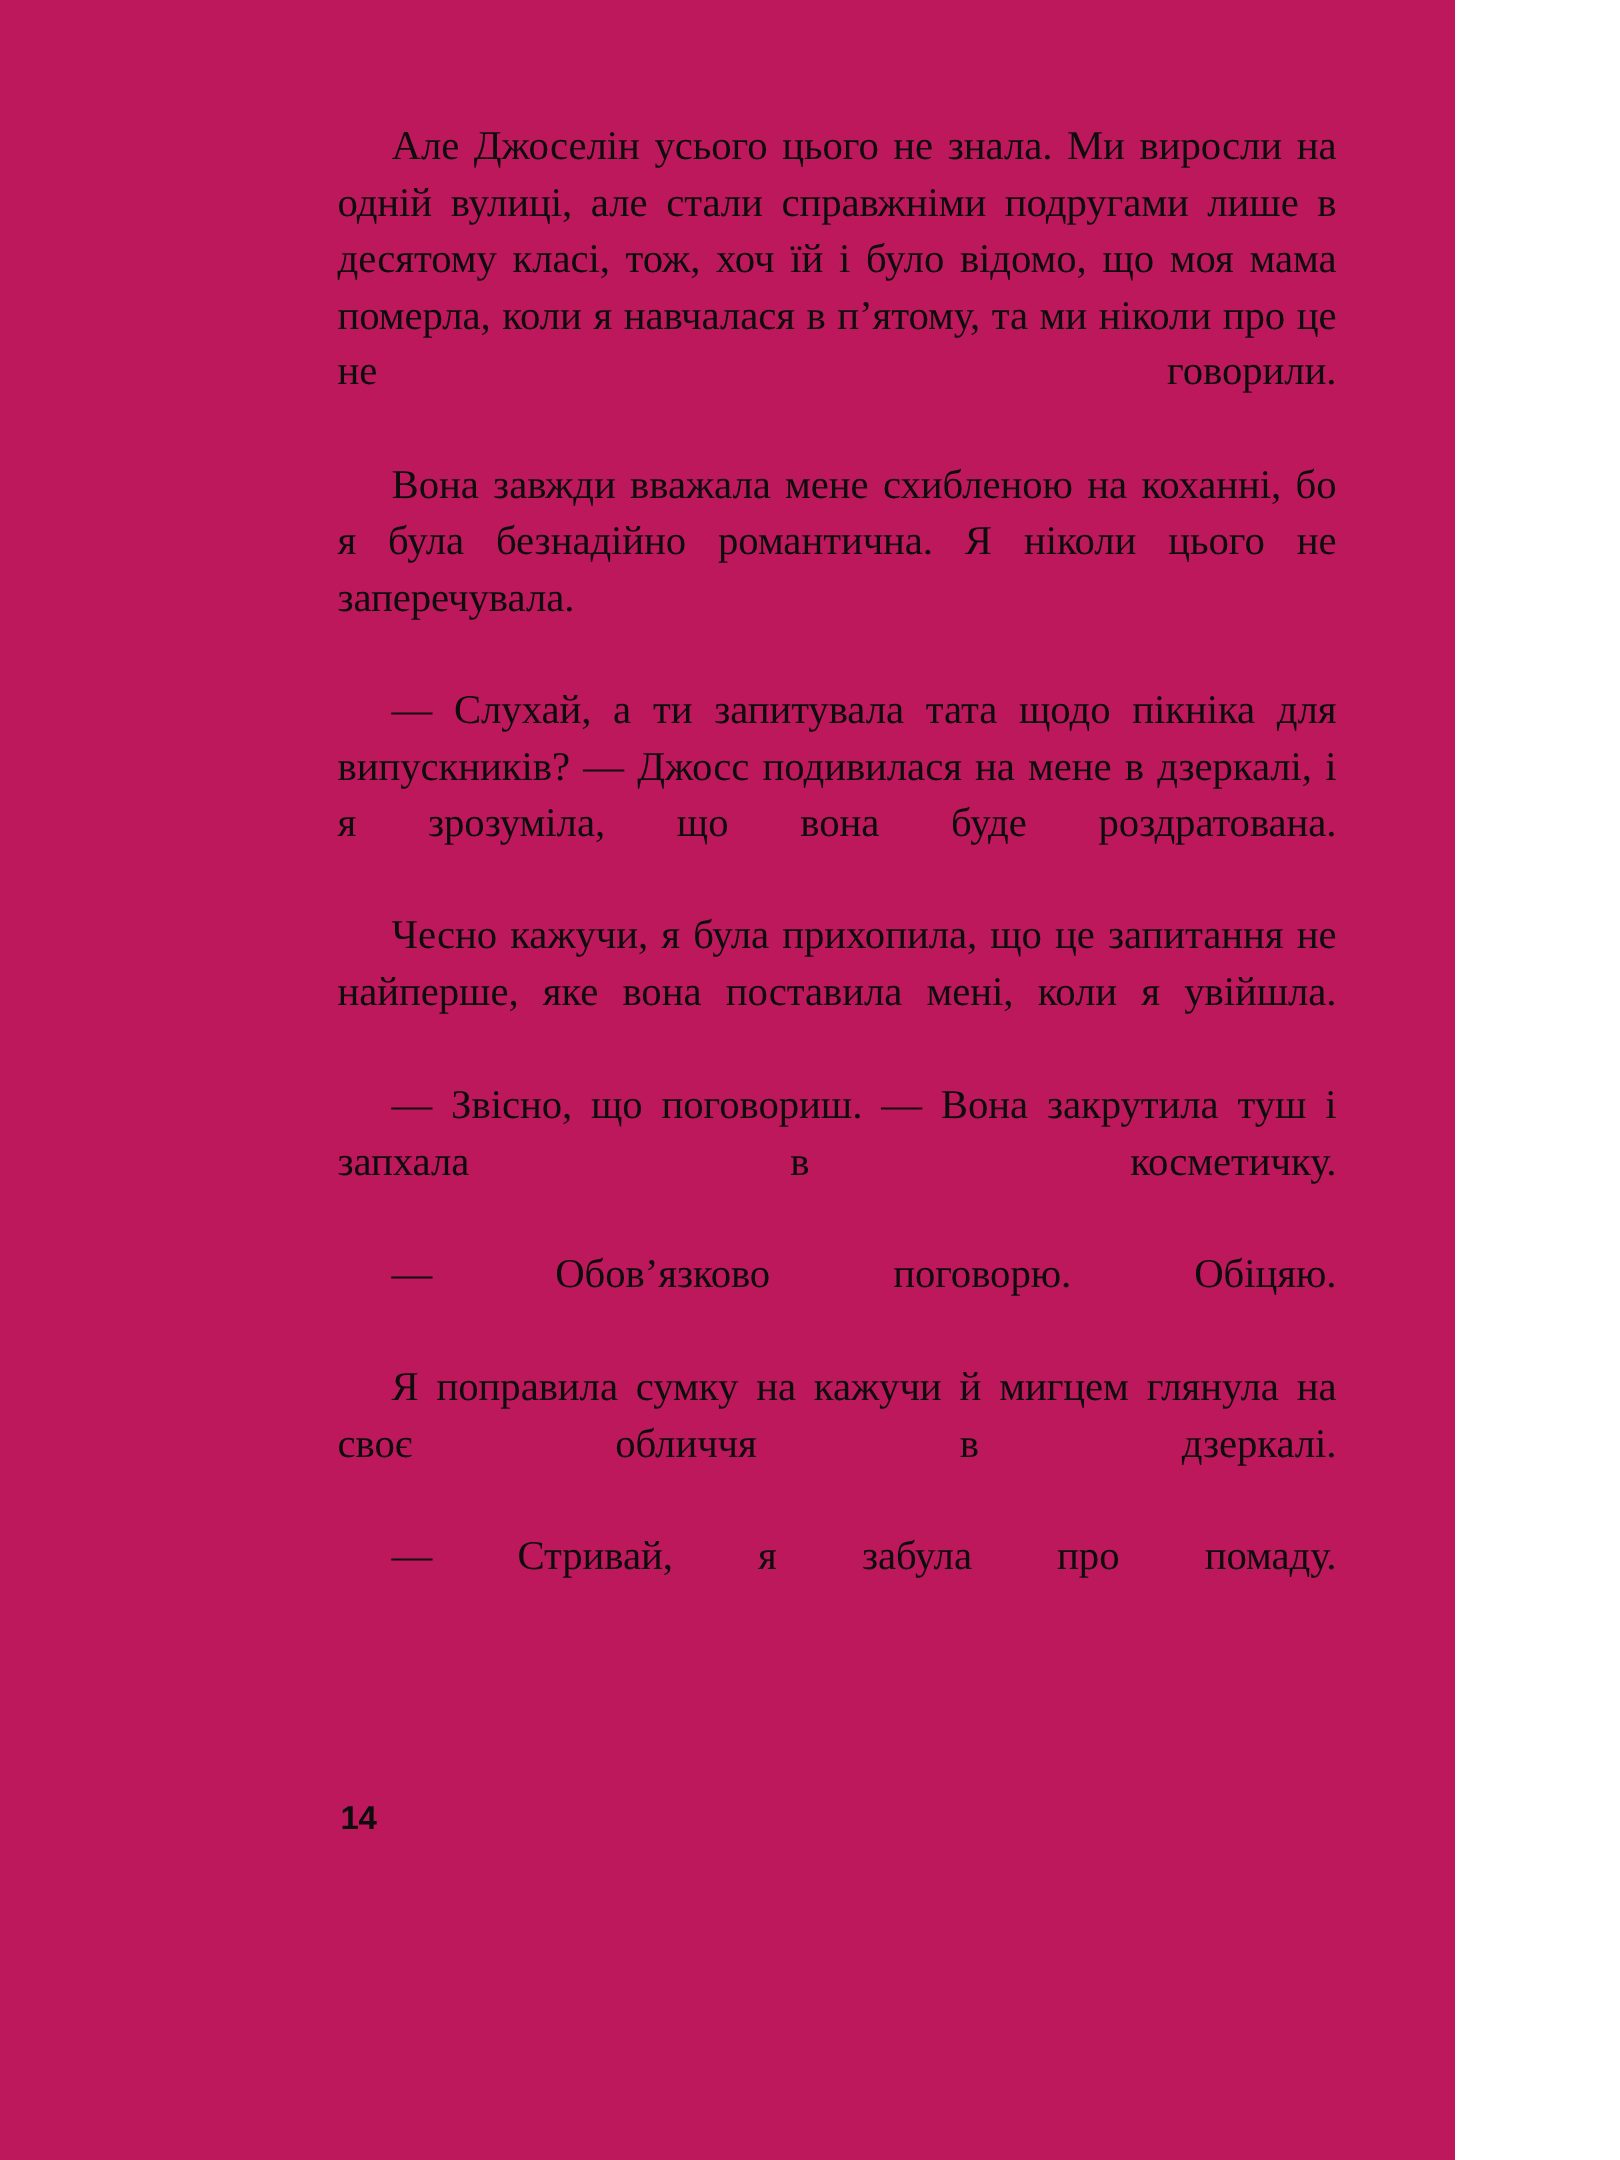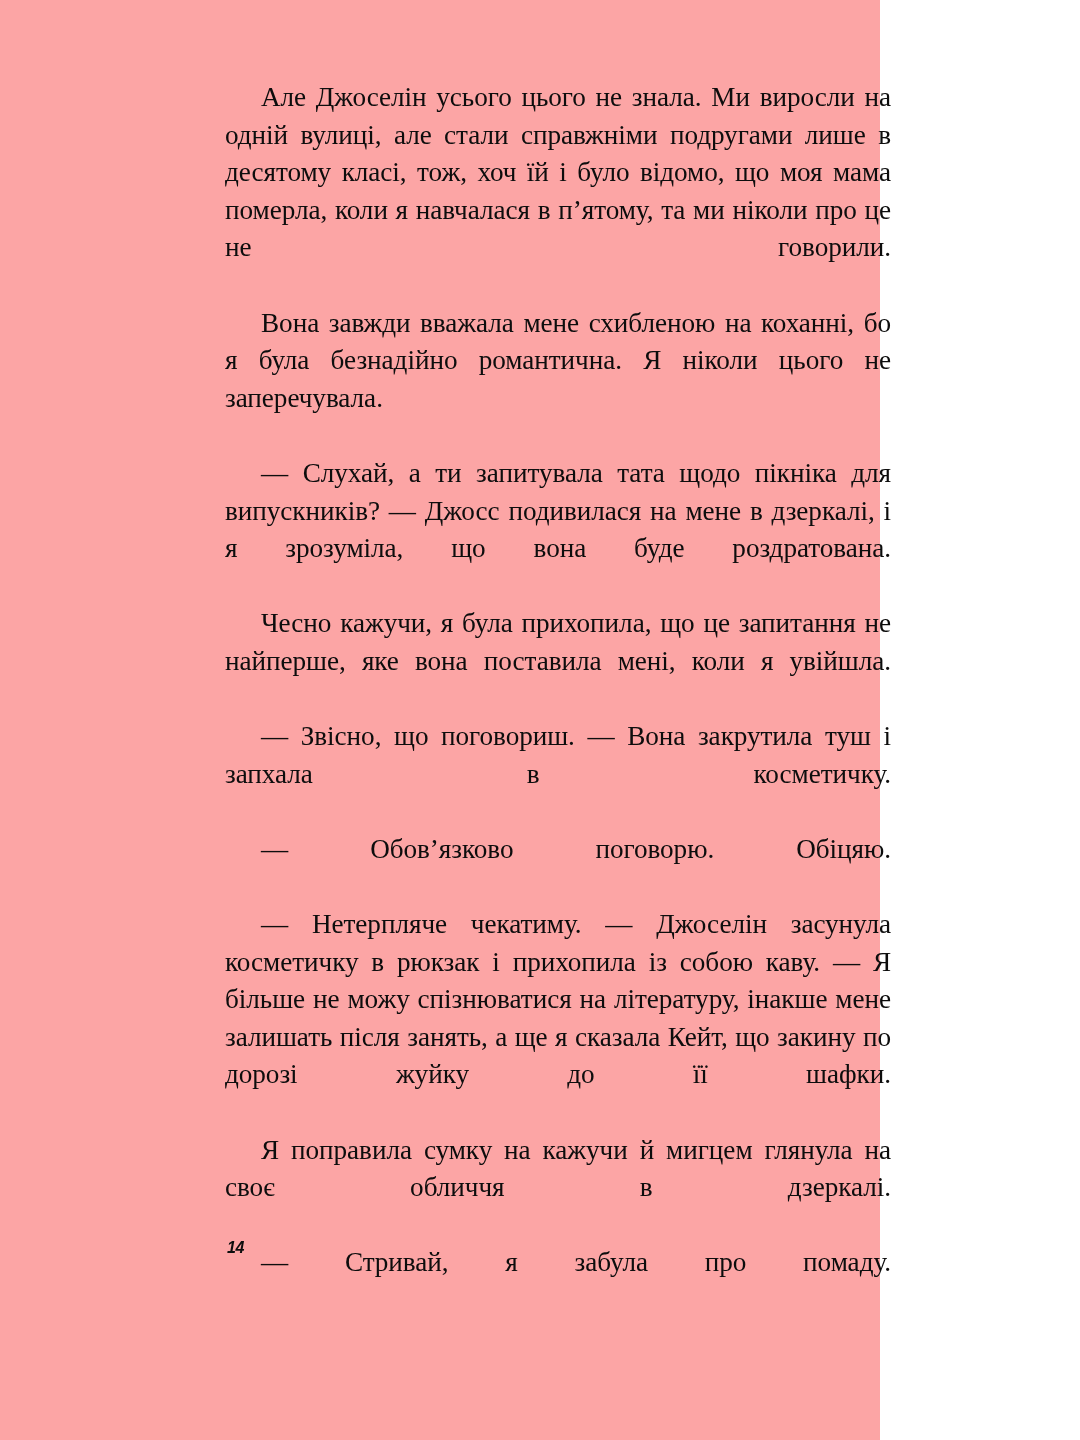--- a/index.html
+++ b/index.html
@@ -9,24 +9,23 @@
   }
   body {
     width: 1080px;
     height: 1440px;
     overflow: hidden;
     font-family: "Liberation Serif", "DejaVu Serif", serif;
     color: #0d0d0d;
   }
   .page {
     position: relative;
-    width: 865px;
+    width: 970px;
     height: 1440px;
-    background: #fca5a5;
-    padding-left: 15px;
+    background: #be185d;
   }
   .text-block {
     position: absolute;
     left: 225px;
     top: 79px;
     width: 666px;
   }
   .para {
     margin: 0;
     font-size: 27.2px;
@@ -41,43 +40,41 @@
   }
   
   .para::after {
     content: "";
     display: inline-block;
     width: 100%;
   }
   .page-number {
     position: absolute;
     left: 227px;
-    top: 1235px;
+    top: 1199px;
     font-family: "Liberation Sans", "DejaVu Sans", sans-serif;
     font-weight: bold;
-    font-size: 16px;
+    font-size: 22px;
     line-height: 26px;
     color: #0d0d0d;
     letter-spacing: -0.3px;
-    font-style: italic;
   }
 </style>
 </head>
 <body>
 
 <div class="page">
 
   <div class="text-block">
     <p class="para">Але Джоселін усього цього не знала. Ми виросли на одній вулиці, але стали справжніми подругами лише в десятому класі, тож, хоч їй і було відомо, що моя мама померла, коли я навчалася в п’ятому, та ми ніколи про це не говорили.</p>
     <p class="para">Вона завжди вважала мене схибленою на коханні, бо я була безнадійно романтична. Я ніколи цього не заперечувала.</p>
     <p class="para">— Слухай, а ти запитувала тата щодо пікніка для випускників? — Джосс подивилася на мене в дзеркалі, і я зрозуміла, що вона буде роздратована.</p>
     <p class="para">Чесно кажучи, я була прихопила, що це запитання не найперше, яке вона поставила мені, коли я увійшла.</p>
     <p class="para">— Звісно, що поговориш. — Вона закрутила туш і запхала в косметичку.</p>
     <p class="para">— Обов’язково поговорю. Обіцяю.</p>
-    <p class="para">— Нетерпляче чекатиму. — Джоселін засунула косметичку в рюкзак і прихопила із собою каву. — Я більше не можу спізнюватися на літературу, інакше мене залишать після занять, а ще я сказала Кейт, що закину по дорозі жуйку до її шафки.</p>
     <p class="para">Я поправила сумку на кажучи й мигцем глянула на своє обличчя в дзеркалі.</p>
     <p class="para">— Стривай, я забула про помаду.</p>
 
   </div>
 
   <div class="page-number">14</div>
 
 </div>
 
 </body></html>

